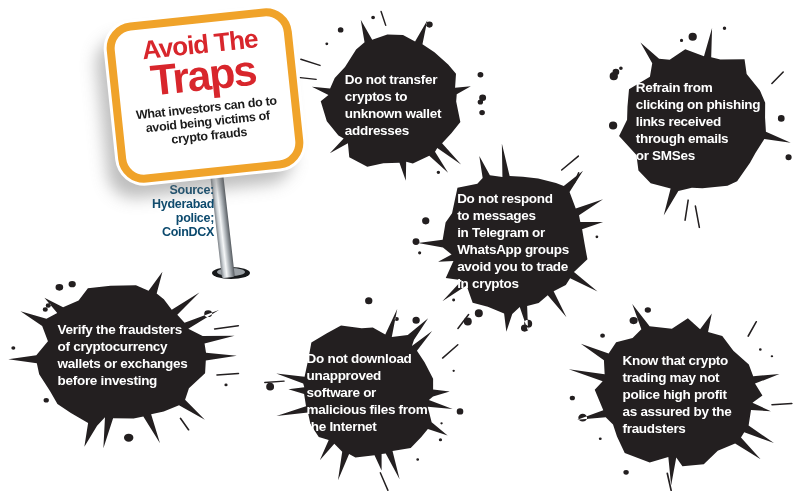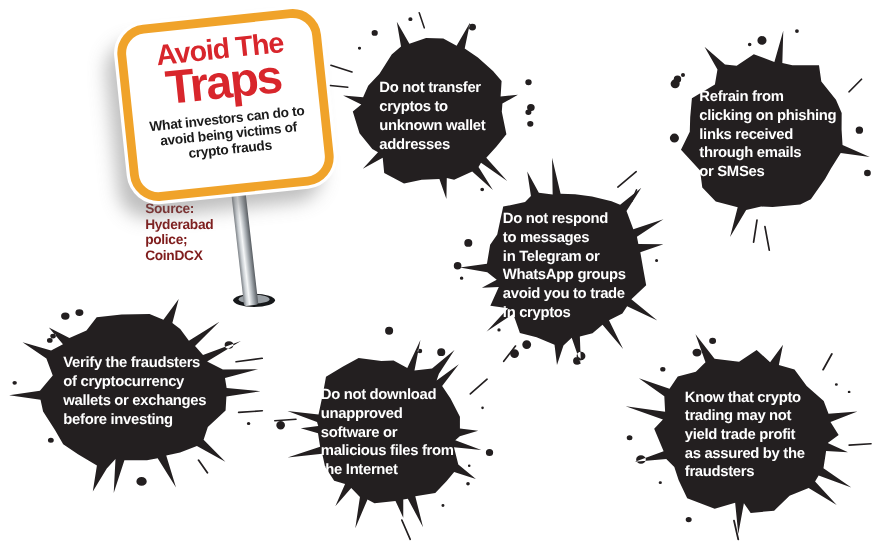--- a/index.html
+++ b/index.html
@@ -59,22 +59,22 @@
   .pole-base-inner {
     position:absolute; left:217px; top:268px;
     width:28px; height:8px;
     background:#9aa0a5;
     border-radius:50%;
     z-index:0;
   }
 
   .source-note {
     position:absolute; left:132px; top:183px; width:82px;
-    text-align:left;
-    color:#7f1d1d;
+    text-align:right;
+    color:#0c4a6e;
     font-size:12.5px; font-weight:bold; letter-spacing:-.3px; line-height:1.12;
     white-space:pre-line;
     z-index:2;
   }
 
   
   .trap { position:absolute; z-index:2; }
   .trap svg { position:absolute; inset:0; width:100%; height:100%; overflow:visible; }
   .splat-path { fill:var(--ink); }
   .streaks { stroke:var(--ink); stroke-width:1.6; fill:none; stroke-linecap:round; }
@@ -84,21 +84,21 @@
     text-align:left;
     color:var(--text-white);
     font-size:13.5px; font-weight:bold; letter-spacing:-.3px; line-height:17px;
     white-space:pre-line;
   }
   
   #trap-0 { left:293px; top:12px;  width:200px; height:186px; }
   #trap-1 { left:592px; top:18px;  width:212px; height:206px; }
   #trap-2 { left:410px; top:140px; width:206px; height:202px; }
   #trap-3 { left:5px;   top:255px; width:235px; height:200px; }
-  #trap-4 { left:251px; top:295px; width:202px; height:195px; }
+  #trap-4 { left:266px; top:295px; width:202px; height:195px; }
   #trap-5 { left:562px; top:293px; width:230px; height:202px; }
 </style>
 </head>
 <body>
 
 <div class="pole-base"></div>
 <div class="pole-base-inner"></div>
 <div class="pole"></div>
 
 <div class="sign">
@@ -173,16 +173,16 @@
 the Internet</div>
 </div>
 
 <div class="trap" id="trap-5">
   <svg class="splat" viewBox="-110 -110 220 220" preserveAspectRatio="none" aria-hidden="true">
     <path class="splat-path" d="M81.7 1.7L72.2 9.6L89.8 18.7L70.8 17.5L68.5 34.4L92.7 53.5L64.3 41.7L61.2 47.5L80.0 71.0L55.6 54.0L39.0 61.8L25.6 76.5L5.2 78.7L-0.7 69.2L-5.6 99.5L-8.3 68.7L-26.1 74.7L-50.0 64.2L-57.4 46.3L-61.2 33.3L-68.2 25.3L-95.4 28.0L-70.5 17.7L-78.7 -4.5L-71.1 -13.8L-103.5 -27.0L-69.2 -21.5L-69.9 -36.7L-92.0 -54.6L-65.4 -44.2L-58.2 -56.4L-42.5 -61.1L-34.1 -70.5L-42.8 -98.1L-26.2 -73.8L-4.9 -71.0L10.4 -82.6L22.1 -70.5L33.3 -87.8L29.7 -67.6L43.3 -63.3L53.9 -47.0L68.7 -32.2L72.9 -19.4L98.0 -21.7L74.6 -11.3ZM78.4 -48.4a1.3 1.3 0 1 0 2.6 0a1.3 1.3 0 1 0 -2.6 0M-51.3 85.3a2.6 2.6 0 1 0 5.2 0a2.6 2.6 0 1 0 -5.2 0M-74.8 48.8a1.4 1.4 0 1 0 2.8 0a1.4 1.4 0 1 0 -2.8 0M-30.9 -91.6a3.0 3.0 0 1 0 6 0a3.0 3.0 0 1 0 -6 0M-94.4 25.8a4.2 4.2 0 1 0 8.4 0a4.2 4.2 0 1 0 -8.4 0M-73.5 -63.5a2.3 2.3 0 1 0 4.6 0a2.3 2.3 0 1 0 -4.6 0M89.6 -41.1a1.2 1.2 0 1 0 2.4 0a1.2 1.2 0 1 0 -2.4 0M-45.4 -80.0a3.9 3.9 0 1 0 7.8 0a3.9 3.9 0 1 0 -7.8 0M-102.6 4.3a2.5 2.5 0 1 0 5 0a2.5 2.5 0 1 0 -5 0"></path>
       <path class="streaks" d="M-9.3 86.3L-5.6 104.9M90.9 11.6L109.8 10.3M68.1 -63.0L75.8 -78.7"></path>
   </svg>
   <div class="trap-text">Know that crypto
 trading may not
-yield trade profit
+police high profit
 as assured by the
 fraudsters</div>
 </div>
 
 </body></html>

